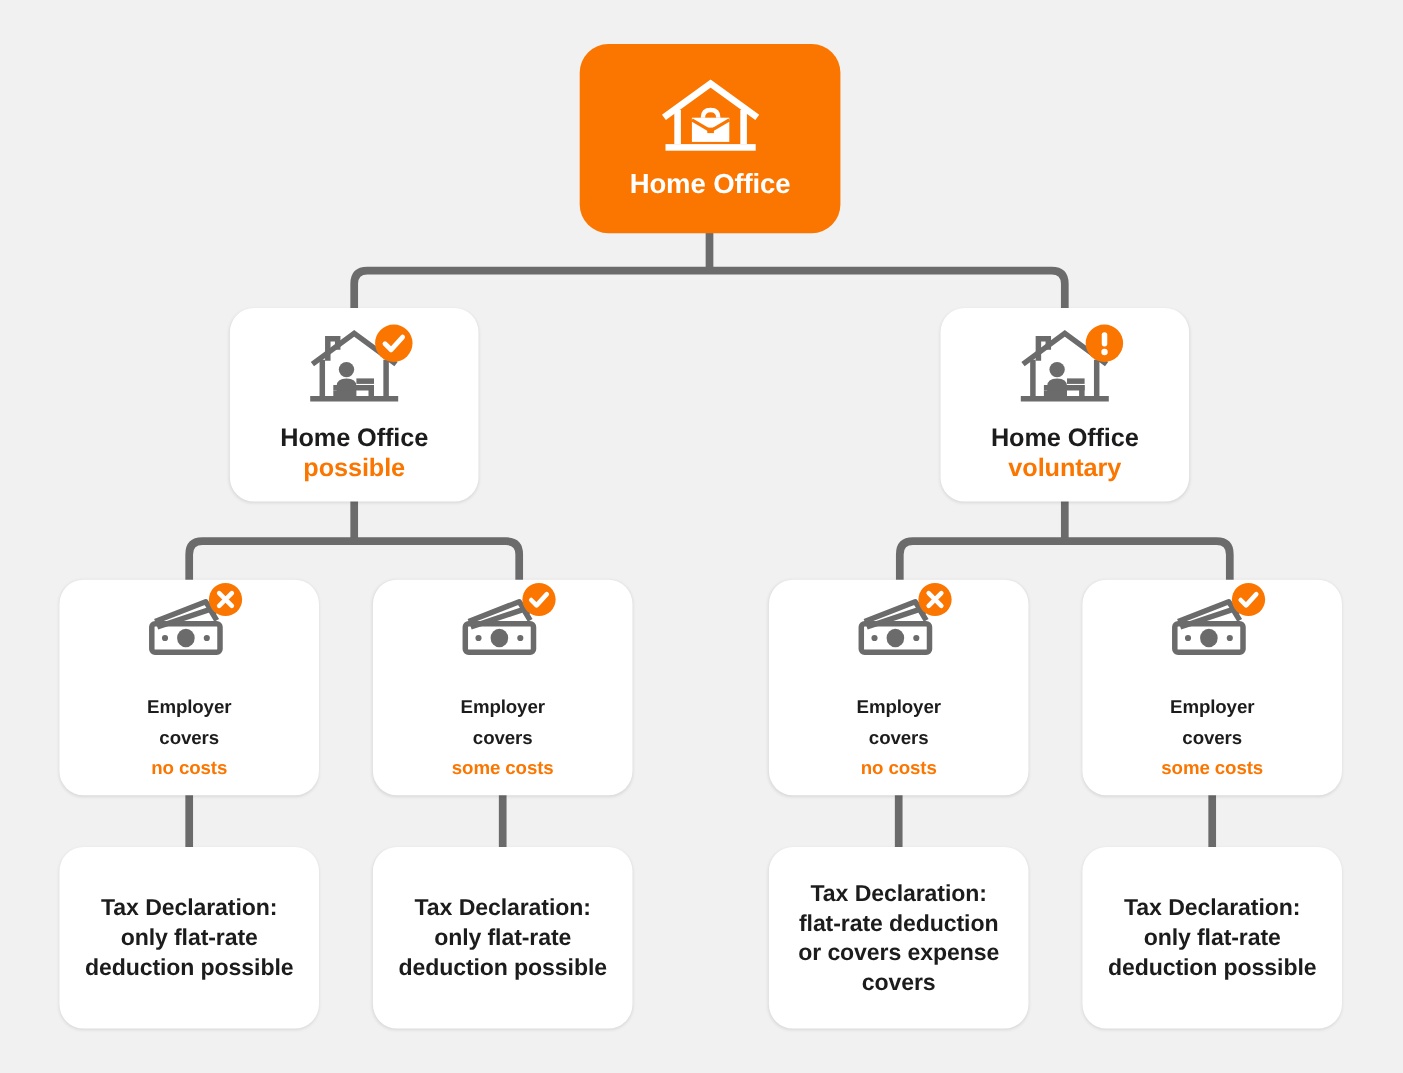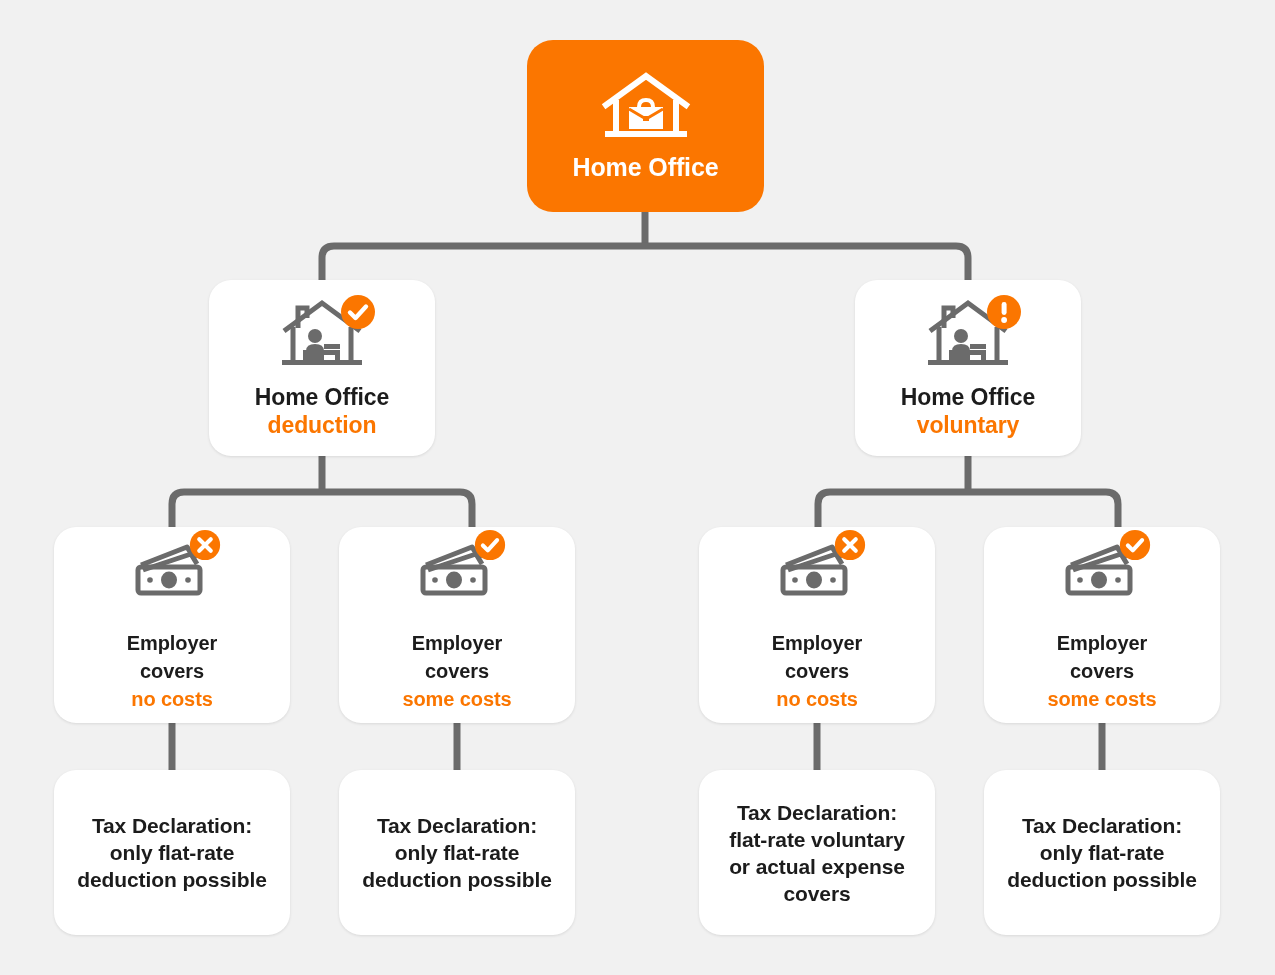--- a/index.html
+++ b/index.html
@@ -72,21 +72,21 @@
   
   .lvl2 .icon-wrap { margin-bottom: 11px; }
   .lvl2 .label {
     font-size: 23px;
     line-height: 28px;
   }
 
   
   .lvl3 .icon-wrap { margin-bottom: 12px; }
   .lvl3 .label {
-    font-size: 20px;
+    font-size: 17px;
     line-height: 28px;
     margin-top: 18px;
   }
 
   
   .lvl4 .label {
     font-size: 21px;
     line-height: 27px;
     padding: 0 10px;
   }
@@ -161,21 +161,21 @@
         <rect x="59" y="52" width="5" height="11" fill="#6b6b6b"></rect>
         <rect x="48" y="46" width="16" height="5" fill="#6b6b6b"></rect>
       </svg>
       <svg width="36" height="36" viewBox="0 0 36 36" style="position:absolute; right:-8px; top:-4px;" xmlns="http://www.w3.org/2000/svg">
         <circle cx="18" cy="18" r="17" fill="#fb7600"></circle>
         <path d="M10,18.5 L15.5,24 L26,12.5" fill="none" stroke="#ffffff" stroke-width="4.4" stroke-linecap="round" stroke-linejoin="round"></path>
       </svg>
     </span>
     <div class="label">
       <div>Home Office</div>
-      <div class="accent">deduction</div>
+      <div class="accent">possible</div>
     </div>
   </div>
 
   <div class="node lvl2" style="left:855px; top:280px; width:226px; height:176px;">
     <span class="icon-wrap">
       <svg width="92" height="74" viewBox="0 0 92 74" xmlns="http://www.w3.org/2000/svg">
         <path d="M22,30 L22,10 L31,10 L31,20" fill="none" stroke="#6b6b6b" stroke-width="5" stroke-linejoin="miter"></path>
         <path d="M8,33 L46,5 L84,33" fill="none" stroke="#6b6b6b" stroke-width="5" stroke-linejoin="miter"></path>
         <path d="M17,29 L17,62 M75,29 L75,62" fill="none" stroke="#6b6b6b" stroke-width="5"></path>
         <rect x="6" y="62" width="80" height="5" fill="#6b6b6b"></rect>
@@ -298,22 +298,22 @@
     <div class="label">
       <div>Tax Declaration:</div>
       <div>only flat-rate</div>
       <div>deduction possible</div>
     </div>
   </div>
 
   <div class="node lvl4" style="left:699px; top:770px; width:236px; height:165px;">
     <div class="label">
       <div>Tax Declaration:</div>
-      <div>flat-rate voluntary</div>
-      <div>or actual expense</div>
+      <div>flat-rate deduction</div>
+      <div>or covers expense</div>
       <div>covers</div>
     </div>
   </div>
 
   <div class="node lvl4" style="left:984px; top:770px; width:236px; height:165px;">
     <div class="label">
       <div>Tax Declaration:</div>
       <div>only flat-rate</div>
       <div>deduction possible</div>
     </div>

